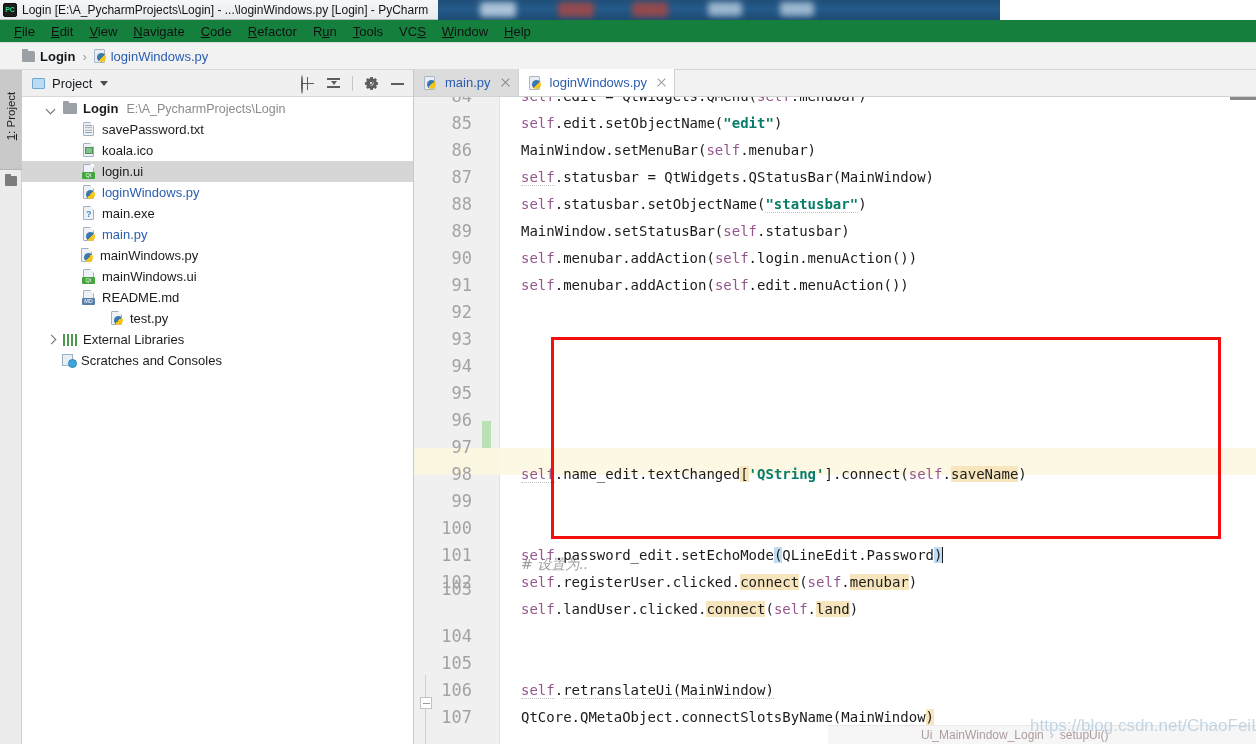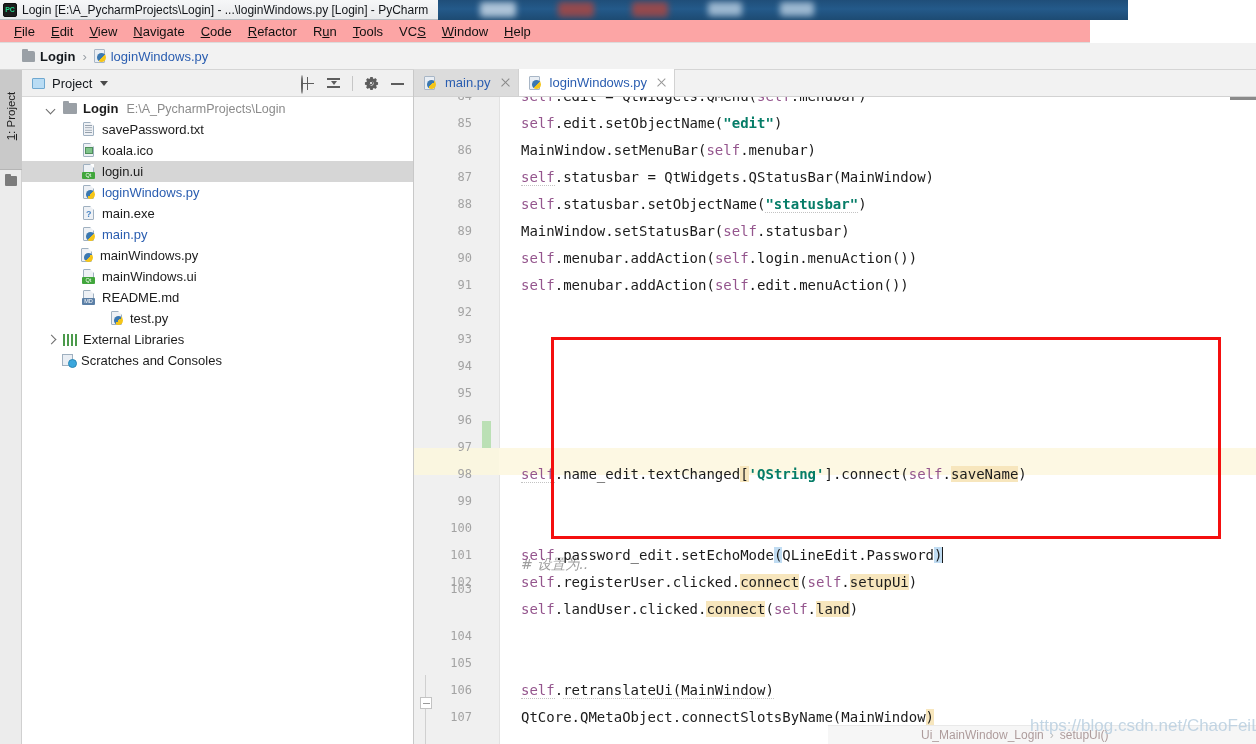--- a/index.html
+++ b/index.html
@@ -6,21 +6,21 @@
   html, body {
     width: 1256px; height: 744px;
     overflow: hidden;
     font-family: "Liberation Sans", sans-serif;
     background: #ffffff;
   }
   #app { position: relative; width: 1256px; height: 744px; }
 
   
   .titlebar {
-    position: absolute; left: 0; top: 0; width: 1128px; height: 20px;
+    position: absolute; left: 0; top: 0; width: 1000px; height: 20px;
     background: linear-gradient(180deg, #1f4e79 0%, #245a8a 45%, #1d4a72 100%);
     overflow: hidden;
     padding-left: 26px;
   }
   .tb-blur1, .tb-blur2, .tb-blur3, .tb-blur4, .tb-blur5 {
     position: absolute; top: 2px; border-radius: 3px; filter: blur(3px);
   }
   .tb-blur1 { left: 480px; width: 36px; height: 15px; background: #dbe7f3; opacity: .75; }
   .tb-blur2 { left: 558px; width: 36px; height: 15px; background: #b0463f; opacity: .8; }
   .tb-blur3 { left: 632px; width: 36px; height: 15px; background: #b0463f; opacity: .8; }
@@ -36,22 +36,22 @@
   .title-text { font-size: 12px; color: #13161a; line-height: 20px; }
   .pc-icon {
     position: absolute; left: 3px; top: 3px; width: 14px; height: 14px;
     background: #1c1c1c; border: 1px solid #0f0f0f; border-radius: 2px;
     color: #21d789; font-size: 7px; font-weight: bold; line-height: 12px;
     text-align: center; font-family: "Liberation Sans", sans-serif;
   }
 
   
   .menubar {
-    position: absolute; left: 0; top: 20px; width: 1090px; height: 23px;
-    background: #fca5a5; border-bottom: 1px solid #dcdcdc;
+    position: absolute; left: 0; top: 20px; width: 1256px; height: 23px;
+    background: #15803d; border-bottom: 1px solid #dcdcdc;
     display: flex; align-items: center; padding-left: 6px;
   }
   .menu-item {
     font-size: 13px; color: #111111; padding: 2px 8px; line-height: 17px;
     white-space: nowrap; cursor: default;
   }
   .menu-item .mn { text-decoration: underline; }
 
   
   .navbar {
@@ -182,21 +182,21 @@
   .codearea { position: relative; height: 647px; background: #ffffff; overflow: hidden; }
   .gutter { position: absolute; left: 0; top: 0; width: 68px; height: 647px; background: #f0f0f0; }
   .annot { position: absolute; left: 68px; top: 0; width: 17px; height: 647px; background: #f0f0f0; }
   .foldcol { position: absolute; left: 85px; top: 0; width: 22px; height: 647px; background: #ffffff; border-left: 1px solid #e2e2e2; }
   .rightbar { position: absolute; right: 0; top: 0; width: 26px; height: 647px; background: #ffffff; }
   .rb-top { position:absolute; left:0; top:0; width:26px; height:3px; background:#8a8a8a; }
 
   .crow { position: absolute; left: 0; width: 100%; height: 27px; }
   .crow.cur { background: #fdf8e3; }
   .cur-gut { position: absolute; left: 0; width: 85px; height: 27px; background: #faf6e0; }
-  .lnum { position: absolute; left: 0; width: 58px; text-align: right; font-family: "DejaVu Sans Mono", monospace; font-size: 12px; color: #a3a3a3; line-height: 27px; }
+  .lnum { position: absolute; left: 0; width: 58px; text-align: right; font-family: "DejaVu Sans Mono", monospace; font-size: 17px; color: #a3a3a3; line-height: 27px; }
   .ctext { position: absolute; left: 107px; font-family: "DejaVu Sans Mono", monospace; font-size: 14px; line-height: 27px; color: #1b1b1b; white-space: pre; }
   .self { color: #94558d; }
   .str { color: #067d68; font-weight: bold; }
   .cmt { color: #9e9e9e; font-style: italic; font-family: "DejaVu Sans", sans-serif; margin-top: 36px; }
   .hl  { background: #f7e6bd; }
   .hlb { background: #c0dcf2; }
   .sq  { border-bottom: 1.5px dotted #c3c3c3; }
   .carot { display: inline-block; width: 1px; height: 16px; background: #1b1b1b; vertical-align: -3px; }
 
   .greenmark { position: absolute; left: 68px; width: 9px; height: 27px; background: #bbe0b5; }
@@ -462,21 +462,21 @@
       <div class="ctext" style="top:40px">MainWindow.setMenuBar(<span class="self">self</span>.menubar)</div>
       <div class="ctext" style="top:67px"><span class="self sq">self</span>.statusbar = QtWidgets.QStatusBar(MainWindow)</div>
       <div class="ctext" style="top:94px"><span class="self">self</span>.statusbar.setObjectName(<span class="str sq">"statusbar"</span>)</div>
       <div class="ctext" style="top:121px">MainWindow.setStatusBar(<span class="self">self</span>.statusbar)</div>
       <div class="ctext" style="top:148px"><span class="self">self</span>.menubar.addAction(<span class="self">self</span>.login.menuAction())</div>
       <div class="ctext" style="top:175px"><span class="self">self</span>.menubar.addAction(<span class="self">self</span>.edit.menuAction())</div>
 
       <div class="ctext" style="top:364px"><span class="self sq">self</span>.name_edit.textChanged<span class="hl">[</span><span class="str">'QString'</span>].connect(<span class="self">self</span>.<span class="hl">saveName</span>)</div>
       <div class="ctext cmt" style="top:418px">#&nbsp;设置为..</div>
       <div class="ctext" style="top:445px"><span class="self">self</span>.password_edit.setEchoMode<span class="hlb">(</span>QLineEdit.Password<span class="hlb">)</span><span class="carot"></span></div>
-      <div class="ctext" style="top:472px"><span class="self">self</span>.registerUser.clicked.<span class="hl">connect</span>(<span class="self">self</span>.<span class="hl">setupUi</span>)</div>
+      <div class="ctext" style="top:472px"><span class="self">self</span>.registerUser.clicked.<span class="hl">connect</span>(<span class="self">self</span>.<span class="hl">menubar</span>)</div>
       <div class="ctext" style="top:499px"><span class="self">self</span>.landUser.clicked.<span class="hl">connect</span>(<span class="self">self</span>.<span class="hl">land</span>)</div>
 
       <div class="ctext" style="top:580px"><span class="self sq">self</span>.<span class="sq">retranslateUi(MainWindow)</span></div>
       <div class="ctext" style="top:607px">QtCore.QMetaObject.connectSlotsByName(MainWindow<span class="hl">)</span></div>
 
     </div>
 
     <div class="statusbar">
       <span class="sb-txt">Ui_MainWindow_Login</span>
       <span class="sb-sep">›</span>

